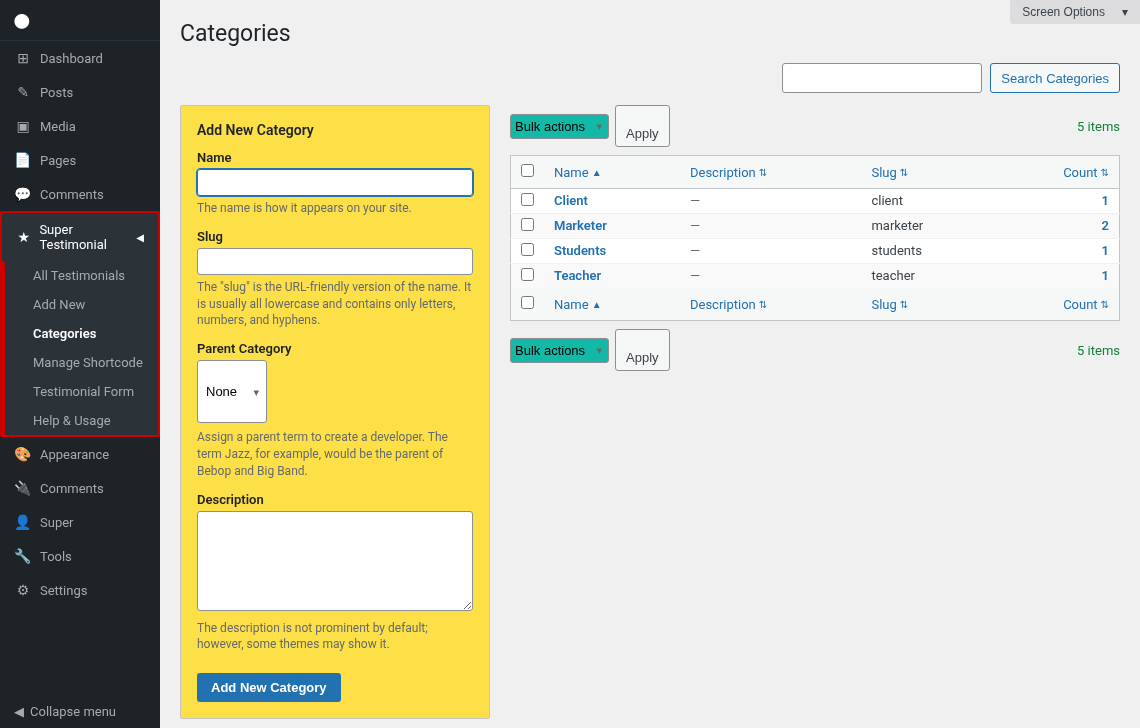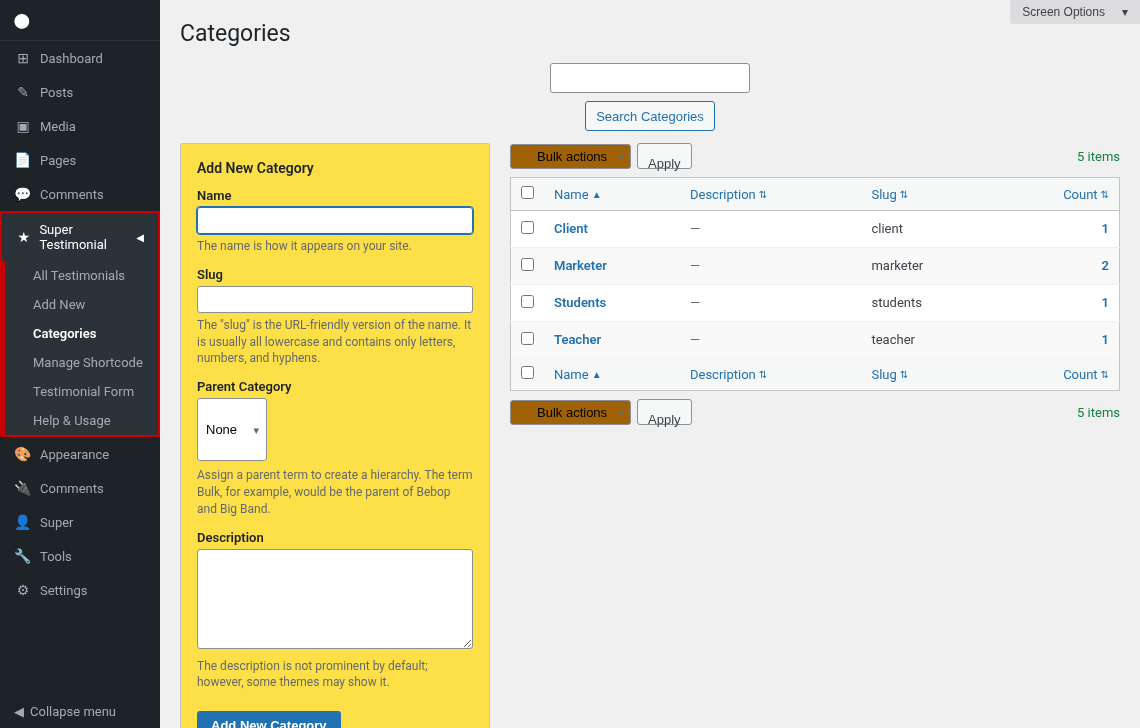--- a/index.html
+++ b/index.html
@@ -15,21 +15,21 @@
     .sidebar-sub-item { padding: 7px 14px 7px 28px; color: #a7aaad; cursor: pointer; font-size: 13px; }
     .sidebar-sub-item.active { color: #fff; font-weight: 600; }
     .collapse-menu { padding: 9px 14px; color: #a7aaad; cursor: pointer; display: flex; align-items: center; gap: 6px; margin-top: auto; font-size: 13px; }
 
     
     #main { flex: 1; display: flex; flex-direction: column; overflow: hidden; position: relative; }
     #content-wrap { padding: 20px 20px 20px 20px; overflow-y: auto; flex: 1; }
     .page-title { font-size: 23px; font-weight: 400; color: #1d2327; margin-bottom: 16px; }
 
     
-    .search-bar { display: flex; justify-content: flex-end; align-items: center; gap: 8px; margin-bottom: 12px; flex-direction: column; }
+    .search-bar { display: flex; justify-content: flex-end; align-items: center; gap: 8px; margin-bottom: 12px; }
     .search-input { padding: 4px 8px; border: 1px solid #8c8f94; border-radius: 3px; font-size: 13px; width: 200px; height: 30px; }
     .search-button { background: #f6f7f7; border: 1px solid #2271b1; color: #2271b1; padding: 4px 10px; border-radius: 3px; cursor: pointer; font-size: 13px; height: 30px; }
 
     
     .two-col { display: flex; gap: 20px; }
     .left-col { width: 310px; flex-shrink: 0; }
     .right-col { flex: 1; }
 
     
     .form-section { background: #fde047; border: 1px solid #c3c4c7; border-radius: 2px; padding: 16px; margin-bottom: 16px; }
@@ -40,32 +40,32 @@
     .form-hint { font-size: 12px; color: #646970; margin-bottom: 12px; line-height: 1.4; }
     .form-group { margin-bottom: 12px; }
     .select-input { padding: 23px 8px; border: 1px solid #8c8f94; border-radius: 3px; font-size: 13px; background: #fff; cursor: pointer; appearance: none; padding-right: 28px; }
     .select-wrap { position: relative; display: inline-block; }
     .select-wrap::after { content: '▾'; position: absolute; right: 8px; top: 50%; transform: translateY(-50%); pointer-events: none; color: #646970; font-size: 11px; }
     .textarea-input { width: 100%; padding: 5px 8px; border: 1px solid #8c8f94; border-radius: 3px; font-size: 13px; height: 100px; resize: vertical; }
     .add-btn { background: #2271b1; color: #fff; border: none; padding: 7px 14px; border-radius: 3px; cursor: pointer; font-size: 13px; font-weight: 600; margin-top: 8px; }
 
     
     .bulk-bar { display: flex; align-items: center; gap: 6px; margin-bottom: 8px; }
-    .bulk-select { padding: 4px 26px; border: 1px solid #8c8f94; border-radius: 3px; font-size: 13px; background: #a16207; cursor: pointer; appearance: none; padding-right: 22px; }
+    .bulk-select { padding: 4px 4px; border: 1px solid #8c8f94; border-radius: 3px; font-size: 13px; background: #14b8a6; cursor: pointer; appearance: none; padding-right: 22px; }
     .bulk-wrap { position: relative; display: inline-block; }
     .bulk-wrap::after { content: '▾'; position: absolute; right: 7px; top: 50%; transform: translateY(-50%); pointer-events: none; color: #646970; font-size: 11px; }
-    .apply-btn { background: #f6f7f7; border: 1px solid #8c8f94; color: #3c434a; padding: 12px 10px; border-radius: 3px; cursor: pointer; font-size: 13px; height: 24px; }
+    .apply-btn { background: #f6f7f7; border: 1px solid #8c8f94; color: #3c434a; padding: 20px 10px; border-radius: 3px; cursor: pointer; font-size: 13px; height: 24px; }
     .items-count { margin-left: auto; font-size: 13px; color: #15803d; }
 
     
     .cat-table { width: 100%; border-collapse: collapse; background: #fff; border: 1px solid #c3c4c7; }
     .cat-table th { background: #f6f7f7; border-bottom: 1px solid #c3c4c7; padding: 8px 10px; text-align: left; font-size: 13px; color: #2271b1; font-weight: 400; cursor: pointer; }
     .cat-table th:first-child { width: 30px; }
     .cat-table th.count-col { text-align: right; }
-    .cat-table td { padding: 10px 10px; border-bottom: 1px solid #f0f0f1; vertical-align: top; font-size: 13px; }
+    .cat-table td { padding: 4px 10px; border-bottom: 1px solid #f0f0f1; vertical-align: top; font-size: 13px; }
     .cat-table td:first-child { text-align: center; vertical-align: middle; }
     .cat-table td.count-cell { text-align: right; }
     .cat-table tr:last-child td { border-bottom: none; }
     .cat-table tr:nth-child(even) td { background: #f9f9f9; }
     .cat-table tr:nth-child(odd) td { background: #fff; }
     .cat-link { color: #2271b1; text-decoration: none; font-weight: 600; }
     .dash-cell { color: #666; }
     .sort-icon { font-size: 10px; color: #2271b1; }
     .th-content { display: flex; align-items: center; gap: 3px; }
     .th-content.right { justify-content: flex-end; }
@@ -178,21 +178,21 @@
             <p class="form-hint">The "slug" is the URL-friendly version of the name. It is usually all lowercase and contains only letters, numbers, and hyphens.</p>
           </div>
 
           <div class="form-group">
             <label class="form-label">Parent Category</label>
             <div class="select-wrap">
               <select class="select-input">
                 <option>None</option>
               </select>
             </div>
-            <p class="form-hint" style="margin-top:6px;">Assign a parent term to create a hierarchy. The term Bulk, for example, would be the parent of Bebop and Big Band.</p>
+            <p class="form-hint" style="margin-top:6px;">Assign a parent term to create a developer. The term Jazz, for example, would be the parent of Bebop and Big Band.</p>
           </div>
 
           <div class="form-group">
             <label class="form-label">Description</label>
             <textarea class="textarea-input" style=""></textarea>
             <p class="form-hint" style="margin-top:6px;">The description is not prominent by default; however, some themes may show it.</p>
           </div>
 
           <button class="add-btn">Add New Category</button>
         </div>

